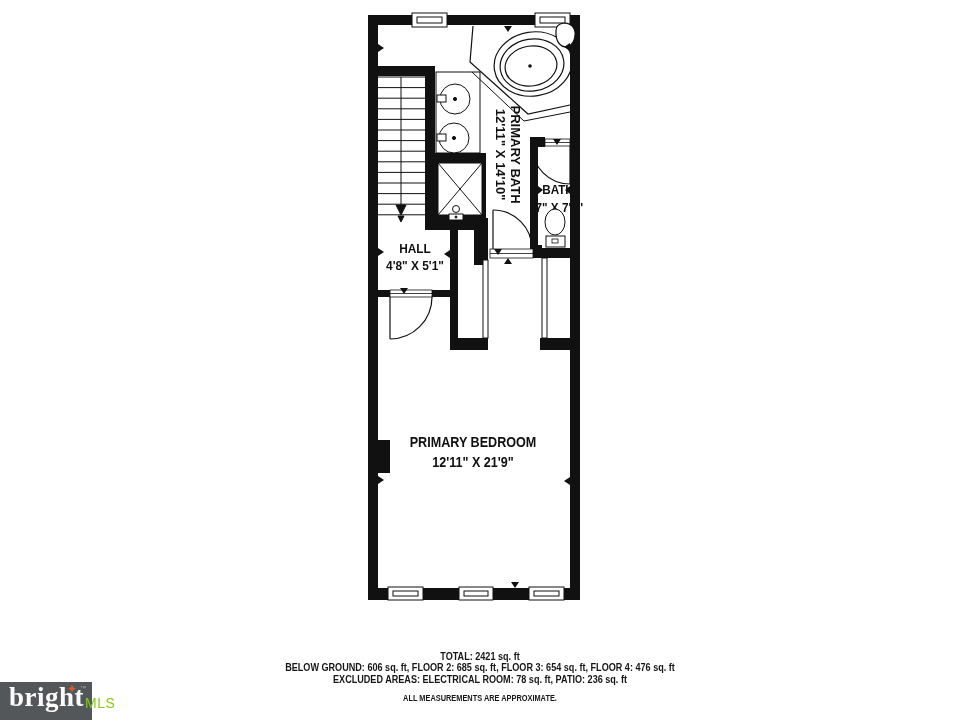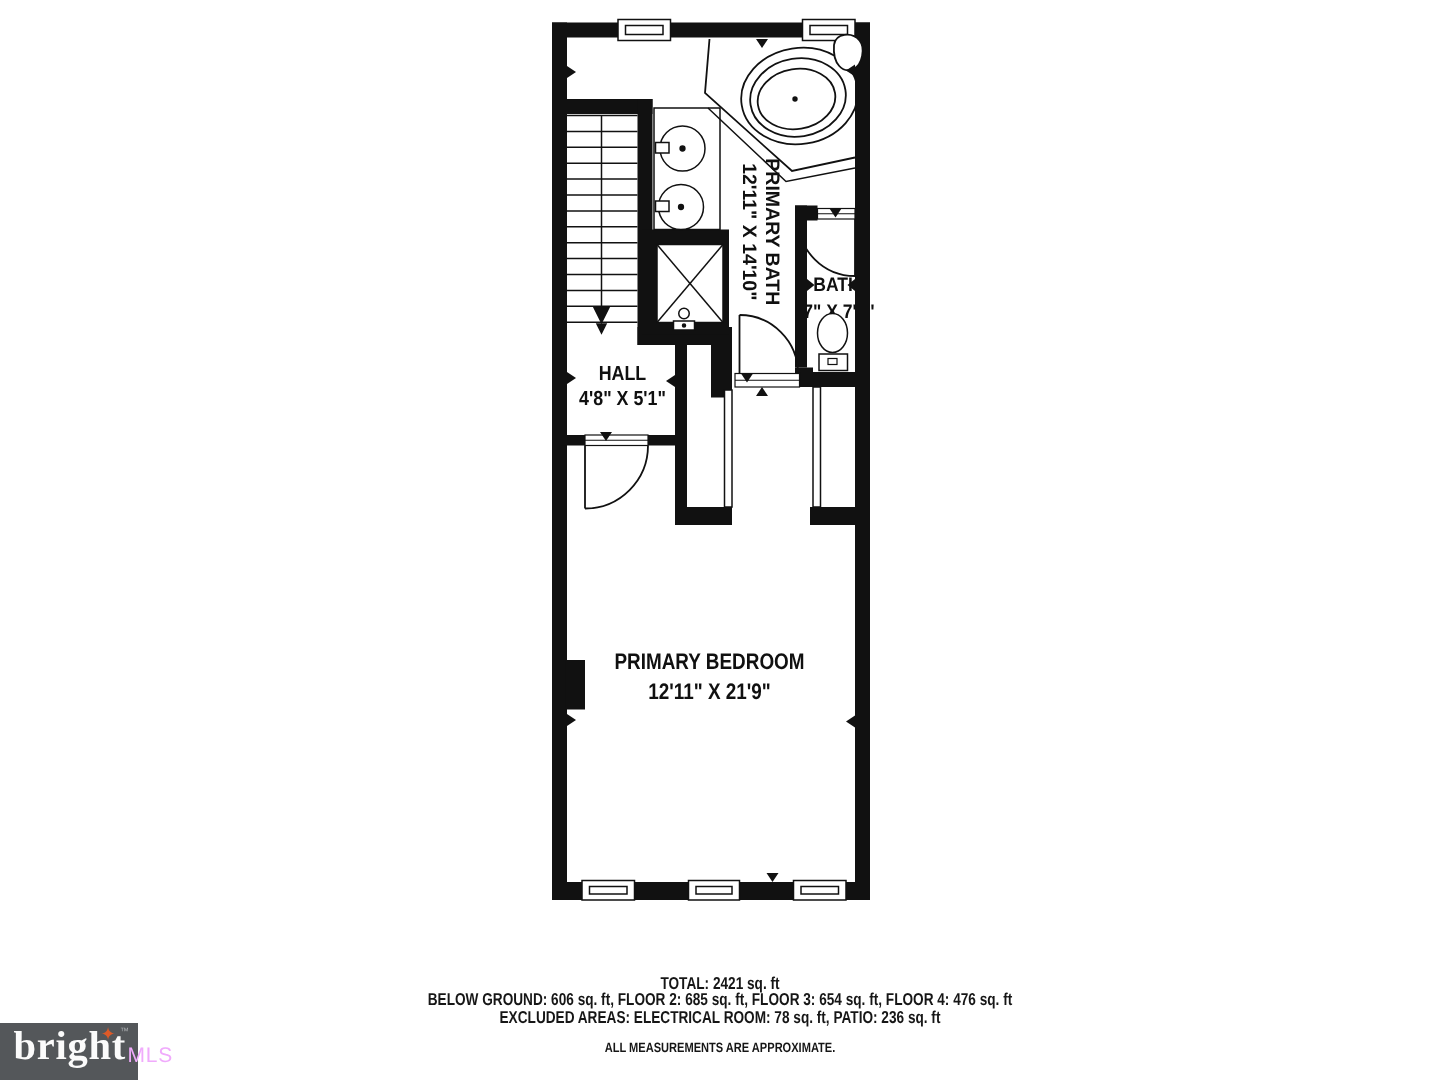--- a/index.html
+++ b/index.html
@@ -21,21 +21,21 @@
   .summary{position:absolute;left:0;top:651px;width:960px;text-align:center;z-index:3;
            color:#161616;font-weight:700;}
   .sum-line{font-size:11.5px;line-height:11.3px;transform:scaleX(0.79);transform-origin:50% 50%;}
   .sum-disclaimer{font-size:9px;margin-top:8px;transform:scaleX(0.82);transform-origin:50% 50%;
                   font-weight:700;}
   .logo{position:absolute;left:0;top:682px;width:92px;height:38px;background:#54575A;z-index:4;}
   .logo .brand{position:absolute;left:9px;top:0px;font-family:"Liberation Serif",serif;
                font-weight:700;font-size:27px;color:#FBFBFB;letter-spacing:0.5px;}
   .logo .star{position:absolute;left:67px;top:0px;font-size:12px;color:#DD5A28;}
   .logo .tm{position:absolute;left:80px;top:3px;font-size:6px;color:#A9ACAF;}
-  .logo .mls{position:absolute;left:85px;top:13px;font-size:14px;color:#f0abfc;
+  .logo .mls{position:absolute;left:85px;top:13px;font-size:14px;color:#84cc16;
              letter-spacing:0.5px;}
 </style>
 </head>
 <body>
 
 <div id="stage">
 
   <div class="plan">
 
     <div class="room-label lbl-primary-bath">

